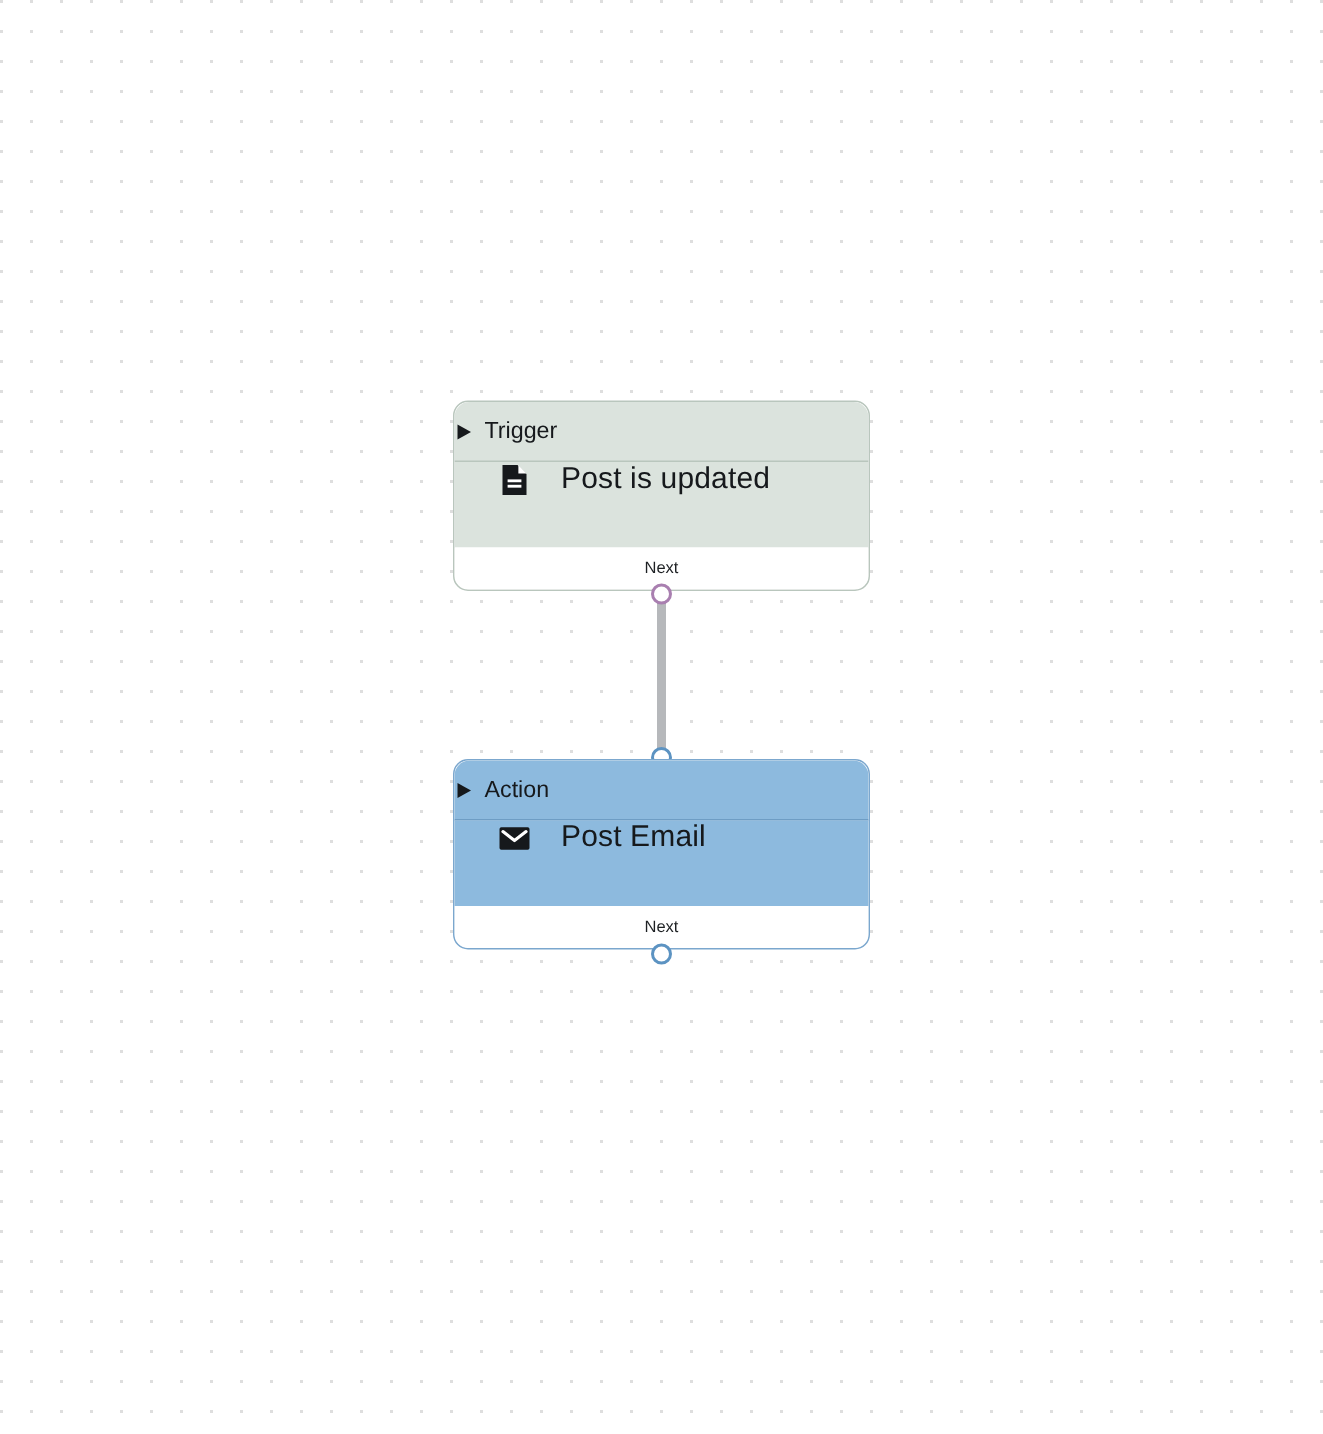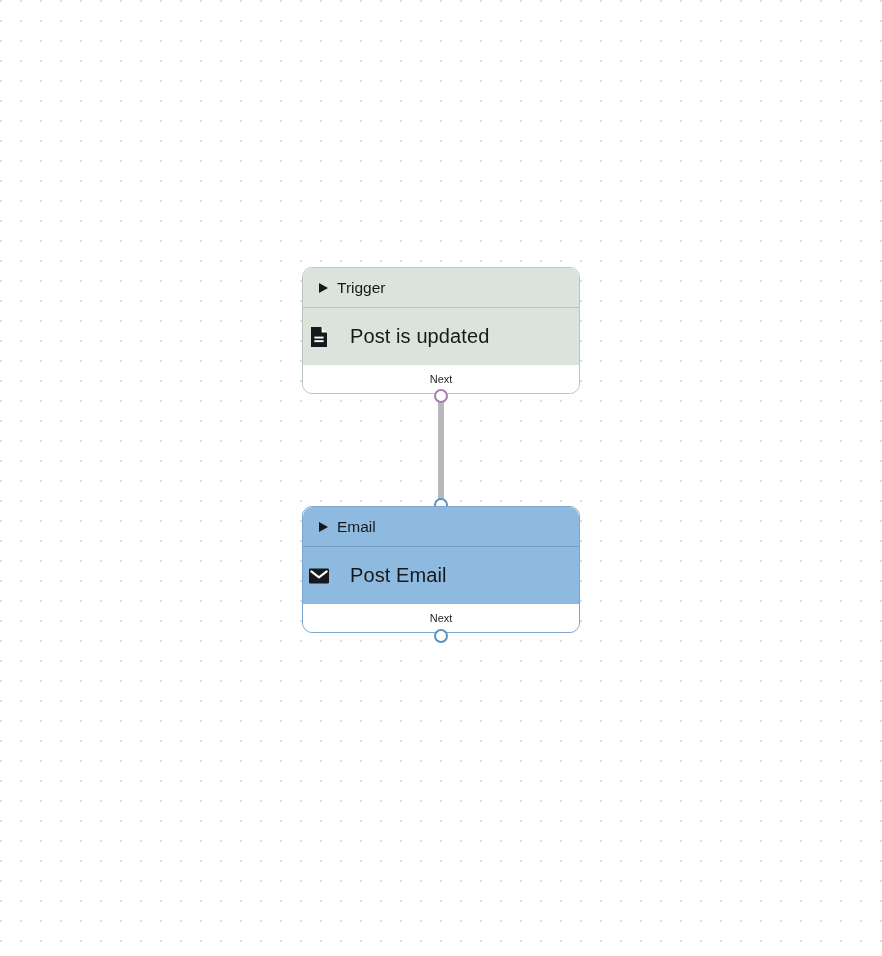--- a/index.html
+++ b/index.html
@@ -36,39 +36,39 @@
   }
   .node-inner {
     border-radius: 10px;
     overflow: hidden;
     box-sizing: border-box;
   }
   .node-header {
     display: flex;
     align-items: center;
     height: 40px;
-    padding-left: 16px;
+    padding-left: 2px;
     font-size: 15.5px;
     color: #16191c;
     box-sizing: border-box;
   }
   .disclosure {
     width: 0;
     height: 0;
     border-top: 5.5px solid transparent;
     border-bottom: 5.5px solid transparent;
     border-left: 9px solid #16191c;
     margin-right: 9px;
     flex: 0 0 auto;
   }
   .node-body {
     display: flex;
-    align-items: center;
+    align-items: flex-start;
     height: 57px;
-    padding-left: 4px;
+    padding-left: 28px;
     box-sizing: border-box;
   }
   .node-icon {
     width: 24px;
     height: 24px;
     flex: 0 0 auto;
     display: block;
   }
   .node-label {
     margin-left: 19px;
@@ -186,21 +186,21 @@
 
   <div id="connector-line"></div>
   <div class="port" id="port-trigger-out"></div>
   <div class="port" id="port-action-in"></div>
 
   <div class="node" id="action-node">
     <div class="node-inner">
 
       <div class="node-header">
         <span class="disclosure"></span>
-        <span>Email</span>
+        <span>Action</span>
       </div>
 
       <div class="node-body">
         <svg class="node-icon" viewBox="0 0 24 24">
           <rect x="2" y="4.5" width="20" height="15" rx="1.2" fill="#16191c"></rect>
           <path d="M4.3 7.4 L12 13.4 L19.7 7.4" fill="none" stroke="#ffffff" stroke-width="2.1" stroke-linecap="round" stroke-linejoin="round"></path>
         </svg>
         <span class="node-label">Post Email</span>
       </div>
 

